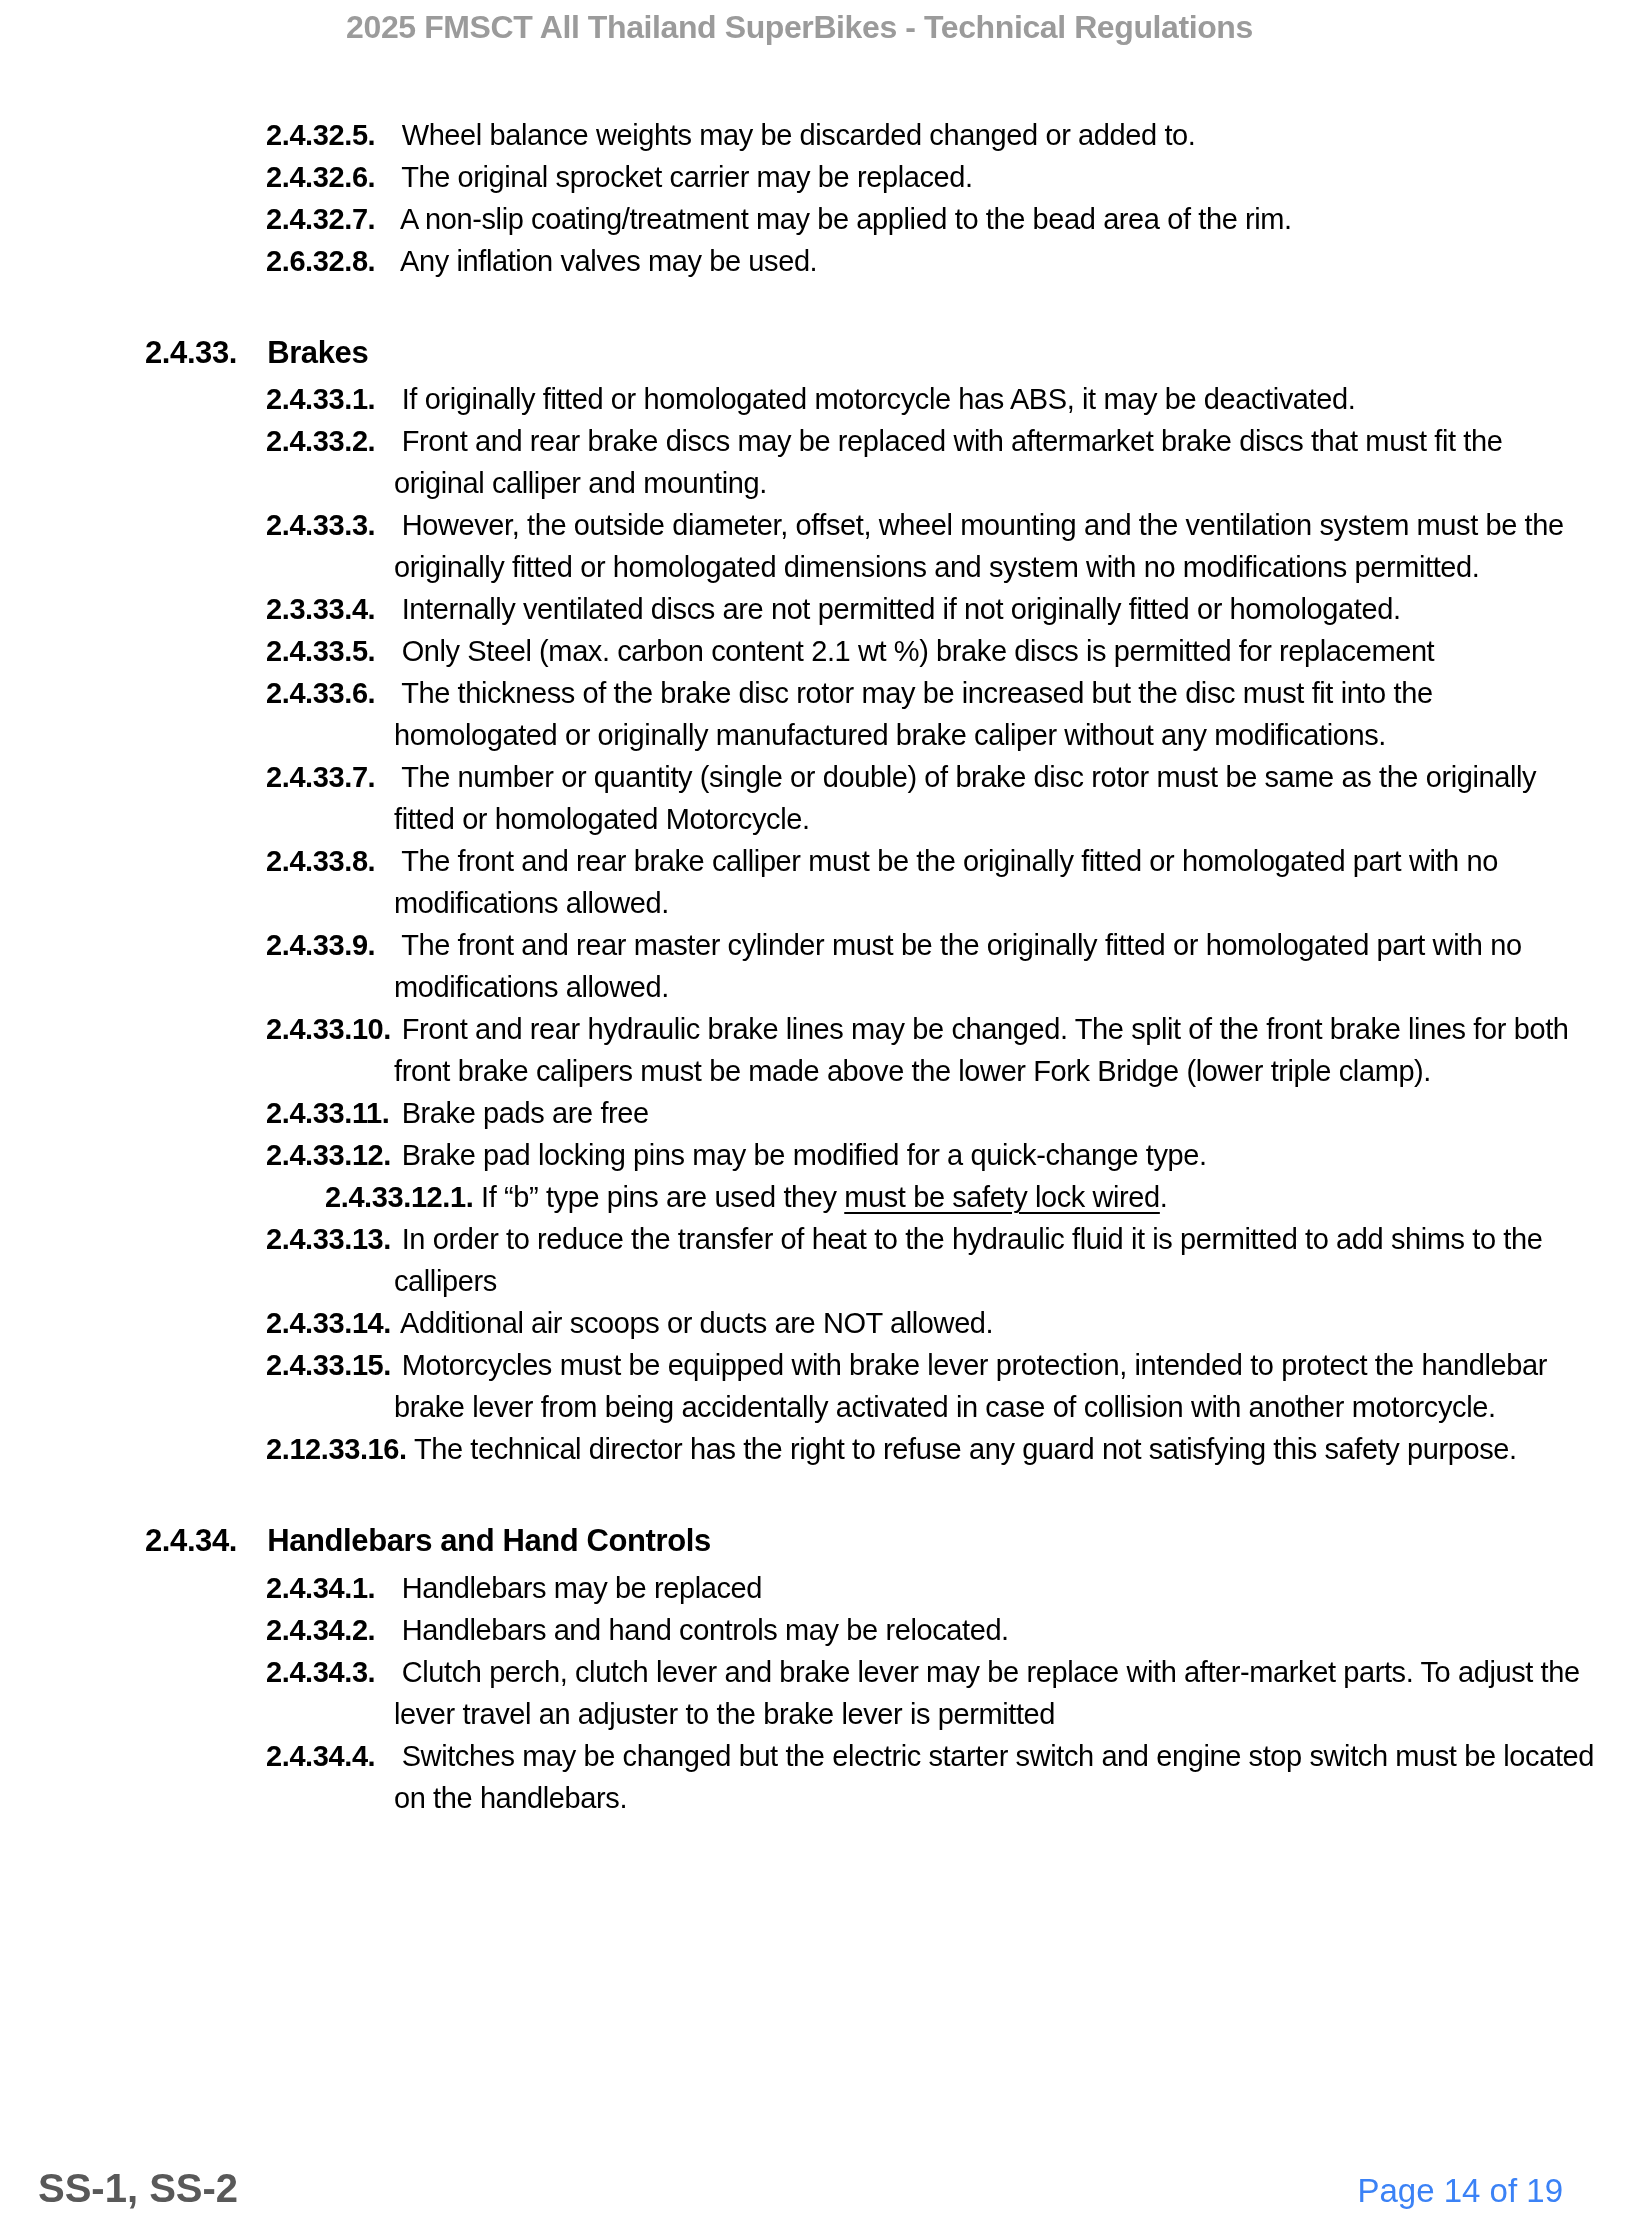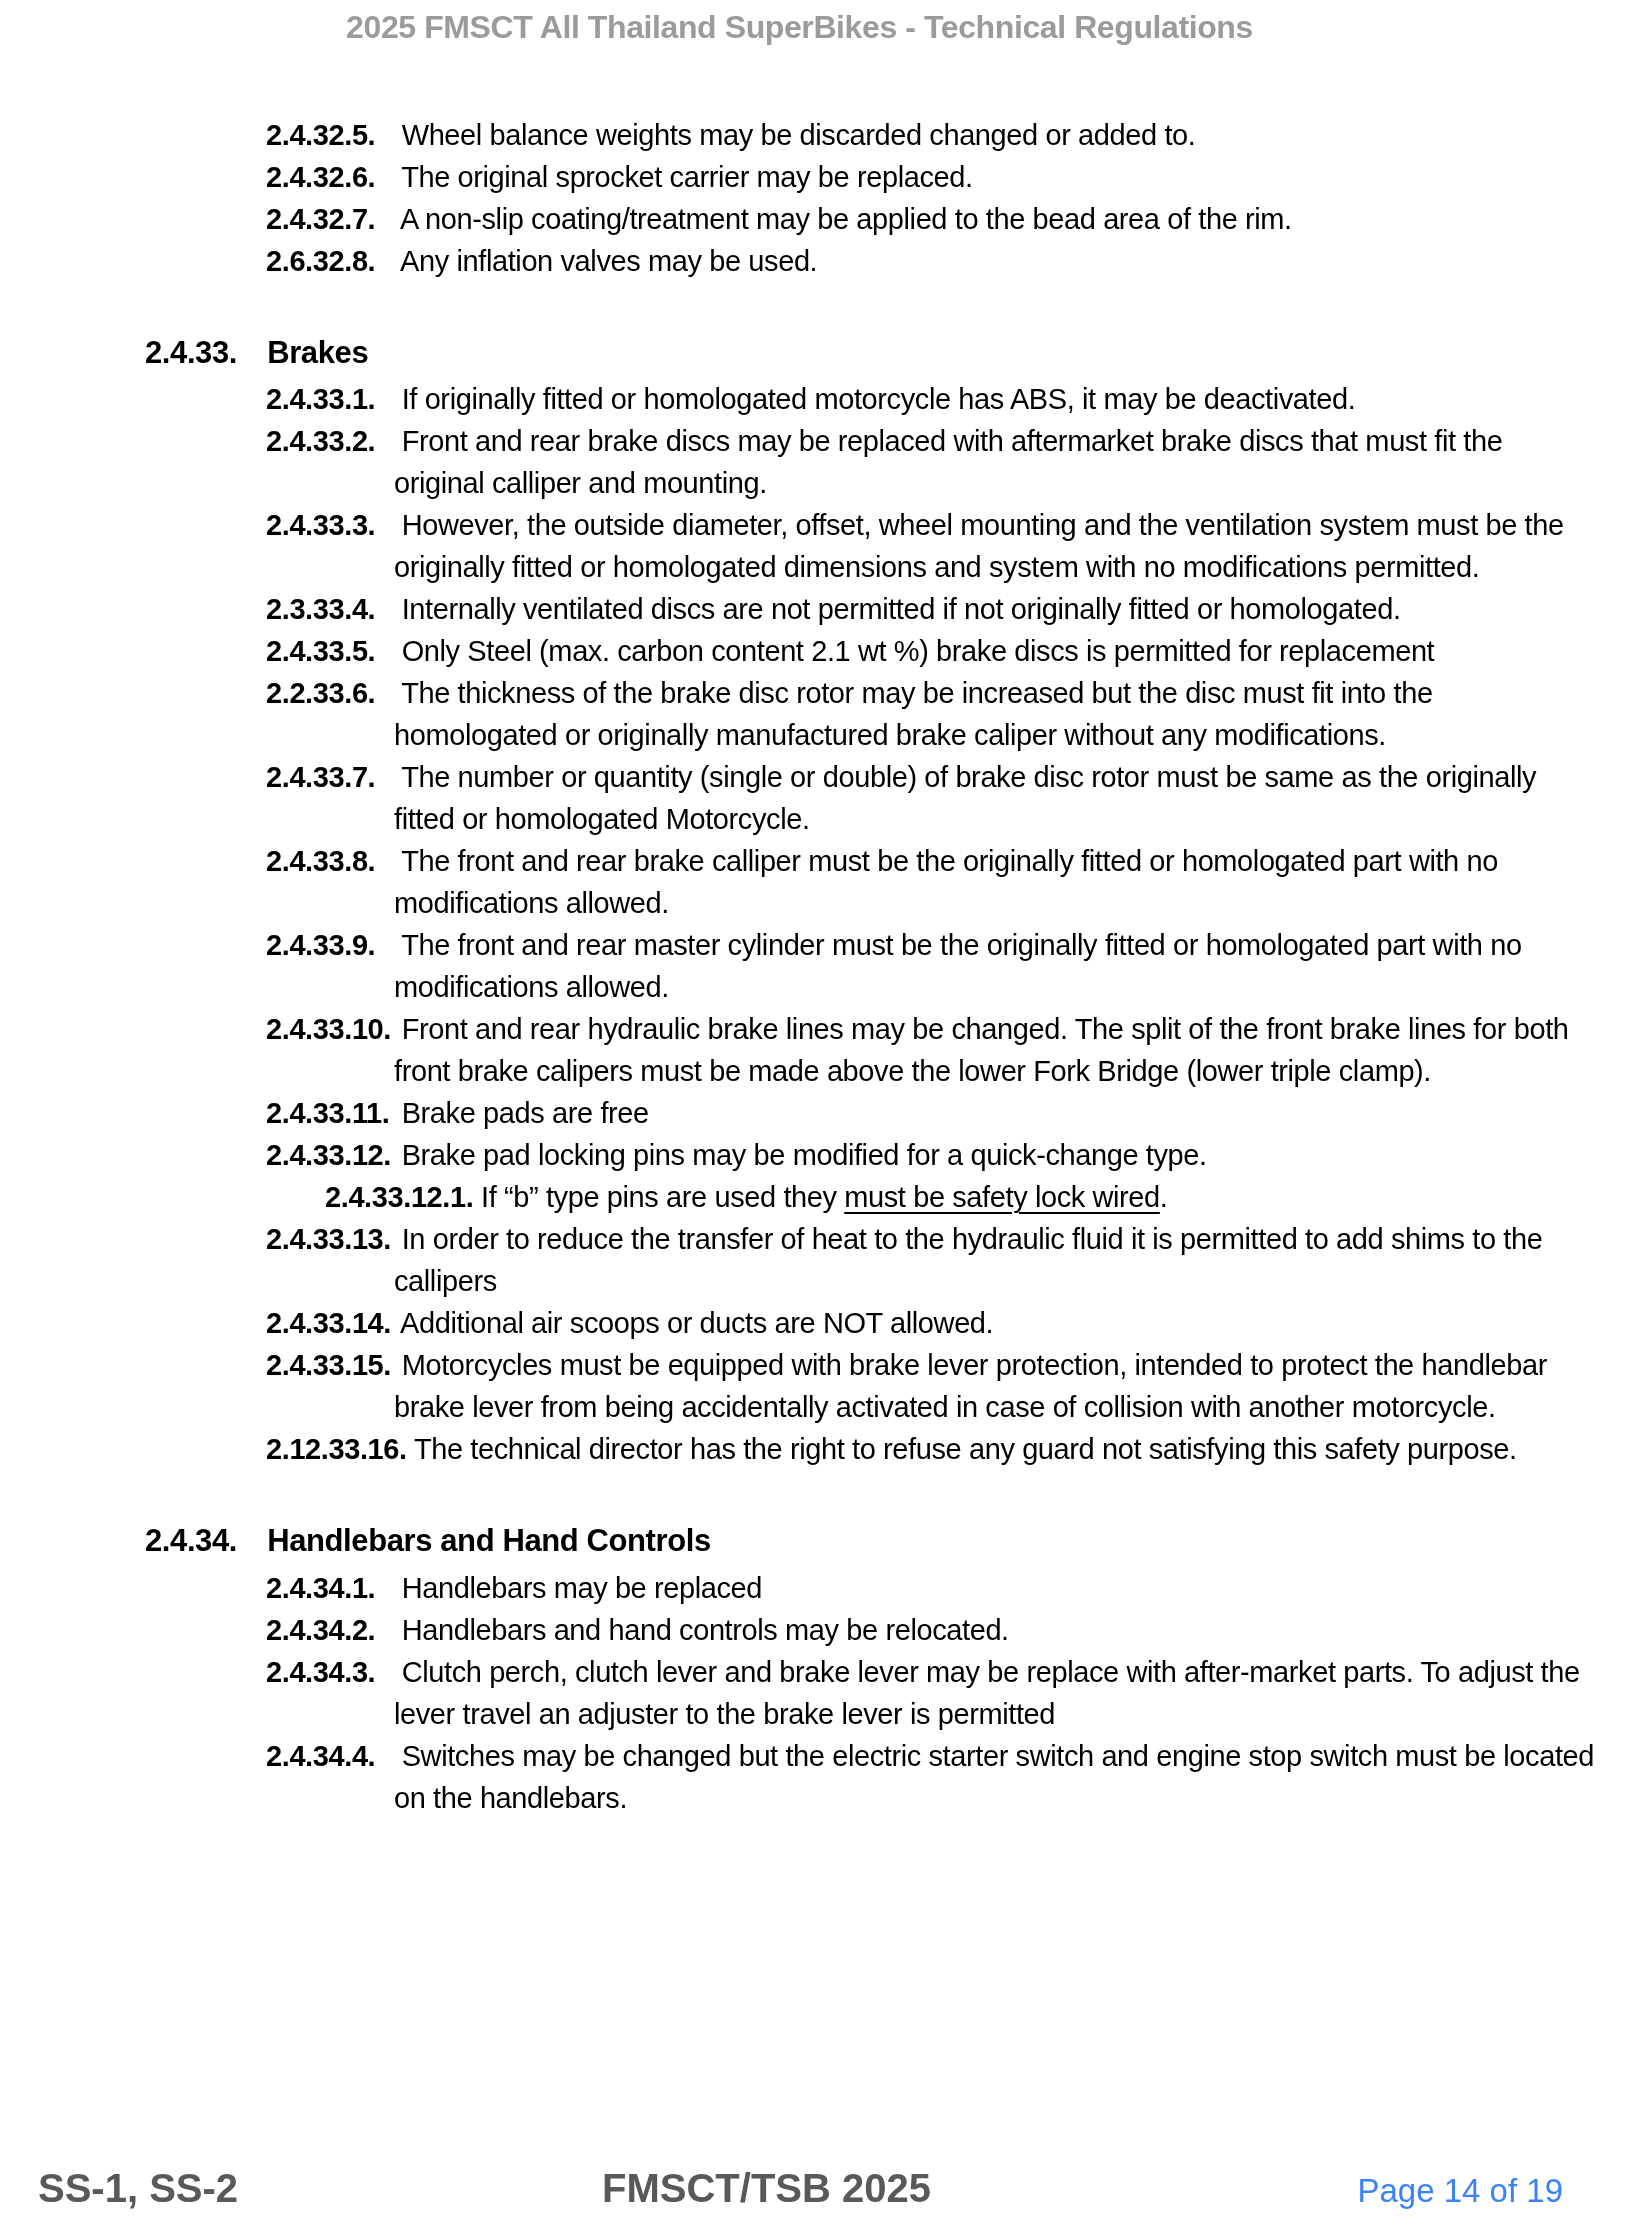--- a/index.html
+++ b/index.html
@@ -92,37 +92,36 @@
     <div class="item"><span class="num">2.4.32.5.</span> <span>Wheel balance weights may be discarded changed or added to.</span></div>
     <div class="item"><span class="num">2.4.32.6.</span> <span>The original sprocket carrier may be replaced.</span></div>
     <div class="item"><span class="num">2.4.32.7.</span> <span>A non-slip coating/treatment may be applied to the bead area of the rim.</span></div>
     <div class="item"><span class="num">2.6.32.8.</span> <span>Any inflation valves may be used.</span></div>
     <div class="heading"><span class="num">2.4.33.</span> <span>Brakes</span></div>
     <div class="item"><span class="num">2.4.33.1.</span> <span>If originally fitted or homologated motorcycle has ABS, it may be deactivated.</span></div>
     <div class="item"><span class="num">2.4.33.2.</span> <span>Front and rear brake discs may be replaced with aftermarket brake discs that must fit the original calliper and mounting.</span></div>
     <div class="item"><span class="num">2.4.33.3.</span> <span>However, the outside diameter, offset, wheel mounting and the ventilation system must be the originally fitted or homologated dimensions and system with no modifications permitted.</span></div>
     <div class="item"><span class="num">2.3.33.4.</span> <span>Internally ventilated discs are not permitted if not originally fitted or homologated.</span></div>
     <div class="item"><span class="num">2.4.33.5.</span> <span>Only Steel (max. carbon content 2.1 wt %) brake discs is permitted for replacement</span></div>
-    <div class="item"><span class="num">2.2.33.6.</span> <span>The thickness of the brake disc rotor may be increased but the disc must fit into the homologated or originally manufactured brake caliper without any modifications.</span></div>
+    <div class="item"><span class="num">2.4.33.6.</span> <span>The thickness of the brake disc rotor may be increased but the disc must fit into the homologated or originally manufactured brake caliper without any modifications.</span></div>
     <div class="item"><span class="num">2.4.33.7.</span> <span>The number or quantity (single or double) of brake disc rotor must be same as the originally fitted or homologated Motorcycle.</span></div>
     <div class="item"><span class="num">2.4.33.8.</span> <span>The front and rear brake calliper must be the originally fitted or homologated part with no modifications allowed.</span></div>
     <div class="item"><span class="num">2.4.33.9.</span> <span>The front and rear master cylinder must be the originally fitted or homologated part with no modifications allowed.</span></div>
     <div class="item"><span class="num">2.4.33.10.</span> <span>Front and rear hydraulic brake lines may be changed. The split of the front brake lines for both front brake calipers must be made above the lower Fork Bridge (lower triple clamp).</span></div>
     <div class="item"><span class="num">2.4.33.11.</span> <span>Brake pads are free</span></div>
     <div class="item"><span class="num">2.4.33.12.</span> <span>Brake pad locking pins may be modified for a quick-change type.</span></div>
     <div class="subitem"><span class="num">2.4.33.12.1.</span> <span>If “b” type pins are used they </span><span class="u">must be safety lock wired</span><span>.</span></div>
     <div class="item"><span class="num">2.4.33.13.</span> <span>In order to reduce the transfer of heat to the hydraulic fluid it is permitted to add shims to the callipers</span></div>
     <div class="item"><span class="num">2.4.33.14.</span> <span>Additional air scoops or ducts are NOT allowed.</span></div>
     <div class="item"><span class="num">2.4.33.15.</span> <span>Motorcycles must be equipped with brake lever protection, intended to protect the handlebar brake lever from being accidentally activated in case of collision with another motorcycle.</span></div>
     <div class="item"><span class="num">2.12.33.16.</span> <span>The technical director has the right to refuse any guard not satisfying this safety purpose.</span></div>
     <div class="heading"><span class="num">2.4.34.</span> <span>Handlebars and Hand Controls</span></div>
     <div class="item"><span class="num">2.4.34.1.</span> <span>Handlebars may be replaced</span></div>
     <div class="item"><span class="num">2.4.34.2.</span> <span>Handlebars and hand controls may be relocated.</span></div>
     <div class="item"><span class="num">2.4.34.3.</span> <span>Clutch perch, clutch lever and brake lever may be replace with after-market parts. To adjust the lever travel an adjuster to the brake lever is permitted</span></div>
     <div class="item"><span class="num">2.4.34.4.</span> <span>Switches may be changed but the electric starter switch and engine stop switch must be located on the handlebars.</span></div>
   </div>
 
 <div class="footer">
   <span class="footer-left">SS-1, SS-2</span>
-  <span class="footer-center">FMSCT/TSB 2025</span>
   <span class="footer-right">Page 14 of 19</span>
 </div>
 
 
 </body></html>

